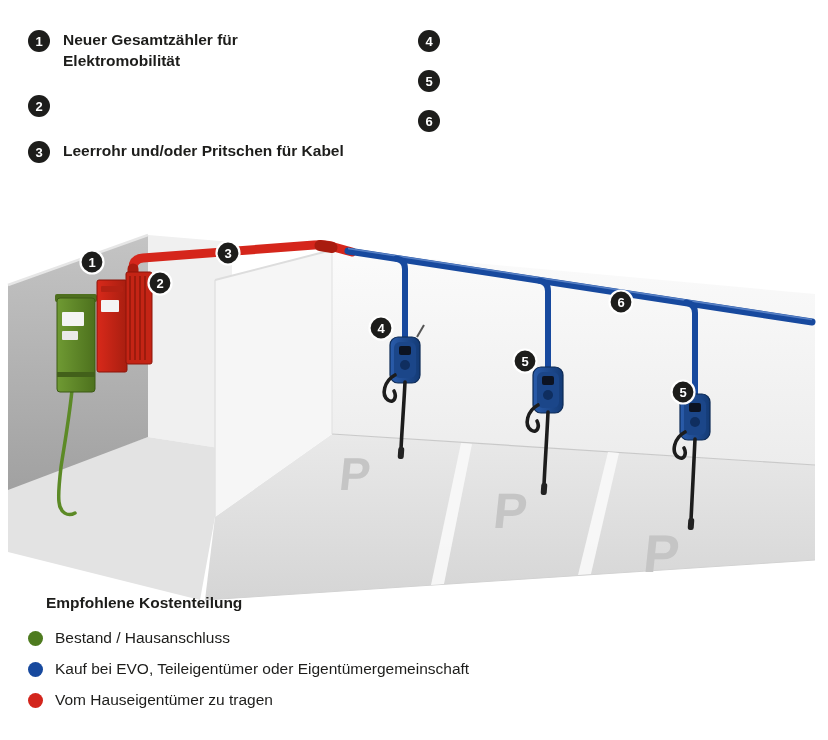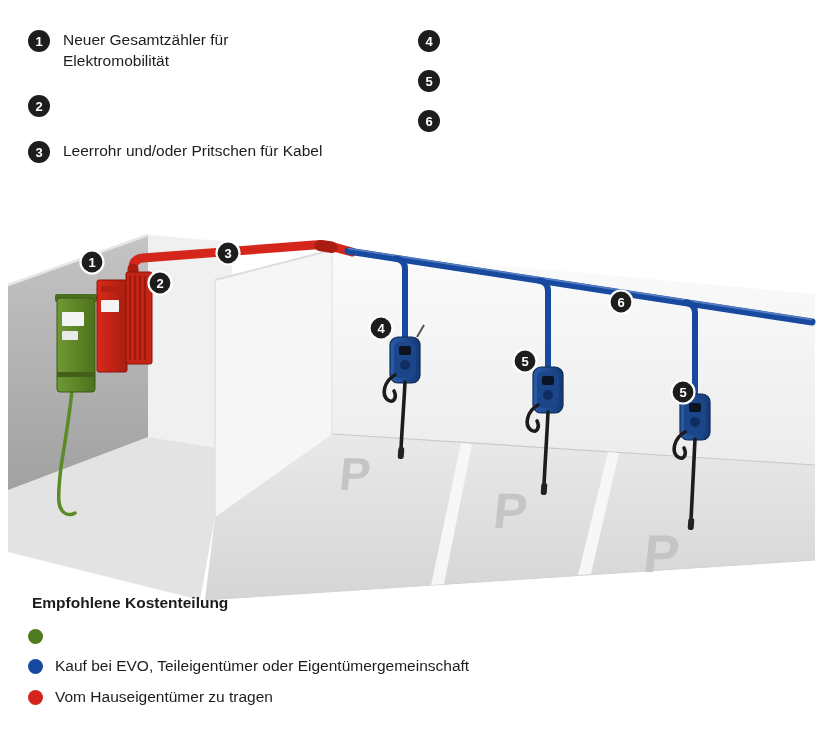--- a/index.html
+++ b/index.html
@@ -13,24 +13,24 @@
   .legend-right{left:418px;top:30px;width:372px;gap:18px;}
   .legend-item{display:flex;align-items:flex-start;gap:13px;}
   .badge{
     flex:0 0 auto;width:22px;height:22px;border-radius:50%;
     background:#1d1d1b;color:#fff;font-size:13px;font-weight:bold;
     display:flex;align-items:center;justify-content:center;line-height:1;
   }
   .legend-text{
     margin:0;font-size:15.5px;line-height:1.33;white-space:pre-line;
   }
-  .legend-text b{font-weight:normal;}
+  .legend-text b{font-weight:bold;}
   
   .cost{position:absolute;left:28px;top:594px;width:560px;}
-  .cost-title{margin:0 0 17px 4px;font-size:15.5px;font-weight:bold;}
+  .cost-title{margin:0 0 17px 18px;font-size:15.5px;font-weight:bold;}
   .cost-item{display:flex;align-items:center;gap:12px;margin-bottom:13px;font-size:15.5px;}
   .dot{flex:0 0 auto;display:block;}
   
   .scene{position:absolute;left:0;top:222px;width:828px;height:400px;}
   .pmark{fill:#c5c5c5;font-weight:bold;font-family:"Liberation Sans",sans-serif;}
   .marker circle{fill:#1d1d1b;stroke:#ffffff;stroke-width:2.2;}
   .marker text{
     fill:#ffffff;font-size:13px;font-weight:bold;text-anchor:middle;
     font-family:"Liberation Sans",sans-serif;
   }
@@ -212,20 +212,21 @@
         <text y="4.5">6</text>
     </g>
   </svg>
 
   <div class="cost">
     <p class="cost-title">Empfohlene Kostenteilung</p>
     <div class="cost-item">
       <svg class="dot" width="15" height="15">
           <circle cx="7.5" cy="7.5" r="7.5" fill="#4e7b1f"></circle>
         </svg>
+      <span>Bestand / Hausanschluss</span>
     </div>
     <div class="cost-item">
       <svg class="dot" width="15" height="15">
           <circle cx="7.5" cy="7.5" r="7.5" fill="#17499e"></circle>
         </svg>
       <span>Kauf bei EVO, Teileigentümer oder Eigentümergemeinschaft</span>
     </div>
     <div class="cost-item">
       <svg class="dot" width="15" height="15">
           <circle cx="7.5" cy="7.5" r="7.5" fill="#d3251c"></circle>

